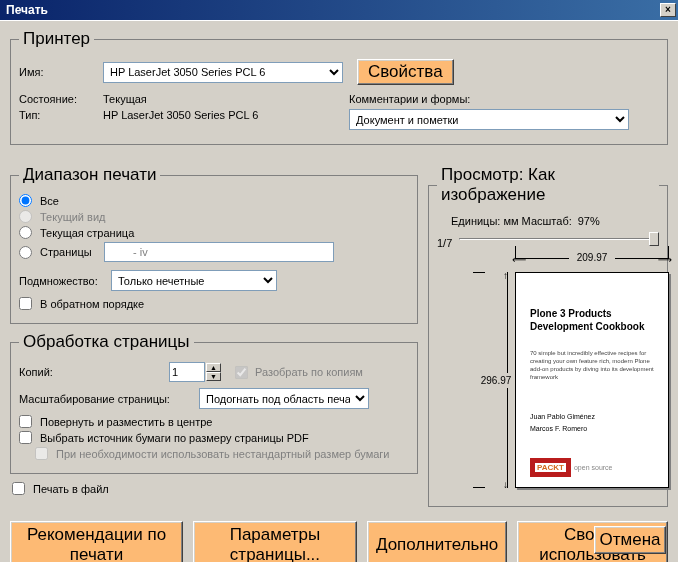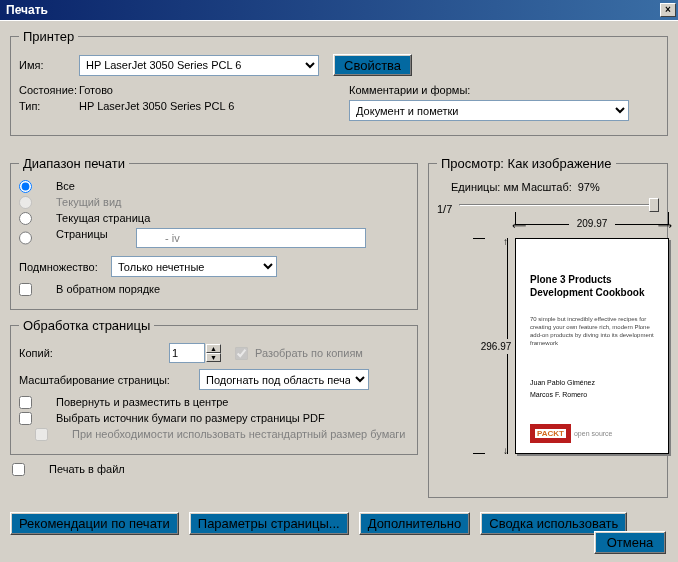--- a/index.html
+++ b/index.html
@@ -41,41 +41,41 @@
   }
   fieldset {
     border: 1px solid #808080;
     border-radius:0;
     margin: 0 0 8px 0;
     padding: 6px 8px 10px 8px;
     position: relative;
   }
   fieldset > legend {
     padding: 0 4px;
-    font-size:13px;
+    font-size:17px;
     color:#000;
   }
   .row { display:flex; align-items:center; margin:4px 0; }
-  .lbl { width: 60px; }
+  .lbl { width: 84px; }
   select, input[type=text] {
     font-family: inherit; font-size:11px;
     background:#fff; border:1px solid #7f9db9;
     height: 20px; padding: 1px 2px;
   }
   select { height:21px; }
   .btn {
-    font-family: inherit; font-size:13px;
-    background:#0369a1;
+    font-family: inherit; font-size:17px;
+    background:#fdba74;
     border:1px solid #404040;
     border-top-color:#fff; border-left-color:#fff;
     box-shadow: inset -1px -1px 0 #808080, inset 1px 1px 0 #d4d0c8;
     padding: 2px 10px;
     min-height:22px;
   }
-  .radio-row, .check-row { display:flex; margin:3px 0; gap:20px;}
+  .radio-row, .check-row { display:flex; align-items:center; margin:3px 0; gap:4px;}
   .radio-row input, .check-row input { margin:0 4px 0 0;padding-left:28px;}
   .disabled { color:#808080; }
   .top-grid {
     display:flex; gap:10px;
   }
   .top-left { flex:1; }
   .top-right { width: 310px; }
   .columns { display:flex; gap:10px; align-items:flex-start;margin-top:20px;}
   .col-left { width: 408px; }
   .col-right { flex:1; }
@@ -160,21 +160,21 @@
       <select style="width:240px">
         <option>HP LaserJet 3050 Series PCL 6</option>
       </select>
       <span style="width:14px"></span>
       <button class="btn" style="min-width:76px">Свойства</button>
     </div>
     <div class="top-grid">
       <div class="top-left">
         <div class="row">
           <span class="lbl">Состояние:</span>
-          <span>Готово</span>
+          <span>Текущая</span>
         </div>
         <div class="row">
           <span class="lbl">Тип:</span>
           <span>HP LaserJet 3050 Series PCL 6</span>
         </div>
       </div>
       <div class="top-right">
         <div class="row">
             <span>Комментарии и формы:</span>
           </div>

